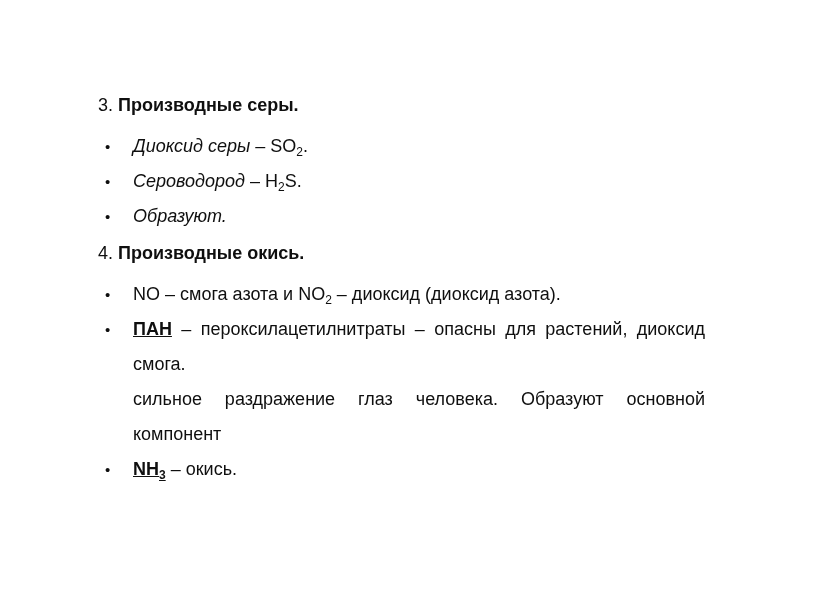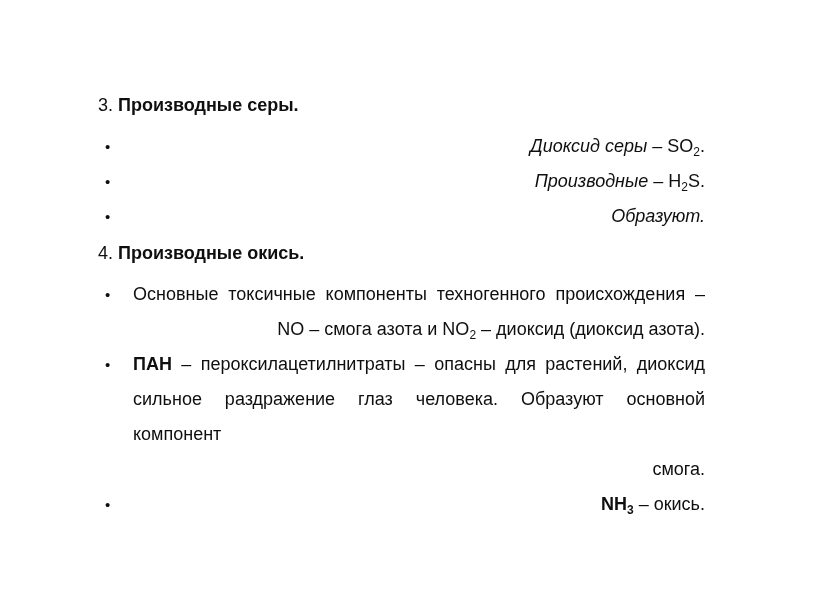--- a/index.html
+++ b/index.html
@@ -39,28 +39,28 @@
     padding-left: 35px;
   }
   .bullet {
     position: absolute;
     left: 7px;
     top: 0;
     font-size: 15px;
     line-height: 35px;
   }
   .line {
-    text-align: right;
+    text-align: left;
   }
   .line.stretch {
     text-align: justify;
     text-align-last: justify;
   }
   .i { font-style: italic; }
-  .b { font-weight: bold; }
+  .b { font-weight: bold; text-decoration: underline; }
   .sub {
     font-size: 12px;
     line-height: 0;
     position: relative;
     top: 4px;
   }
 </style>
 </head>
 <body>
 
@@ -69,41 +69,40 @@
 
     <div class="heading"><span class="num">3.</span><span class="ttl"> Производные серы.</span></div>
 
     <div class="li">
       <span class="bullet">•</span>
       <div class="line"><span class="i">Диоксид серы</span><span> – SO</span><span class="sub">2</span><span>.</span></div>
     </div>
 
     <div class="li">
       <span class="bullet">•</span>
-      <div class="line"><span class="i">Производные</span><span> – H</span><span class="sub">2</span><span>S.</span></div>
+      <div class="line"><span class="i">Сероводород</span><span> – H</span><span class="sub">2</span><span>S.</span></div>
     </div>
 
     <div class="li">
       <span class="bullet">•</span>
       <div class="line"><span class="i">Образуют.</span></div>
     </div>
 
     <div class="heading"><span class="num">4.</span><span class="ttl"> Производные окись.</span></div>
 
     <div class="li">
       <span class="bullet">•</span>
-      <div class="line stretch"><span>Основные токсичные компоненты техногенного происхождения –</span></div>
       <div class="line"><span>NO – смога азота и NO</span><span class="sub">2</span><span> – диоксид (диоксид азота).</span></div>
     </div>
 
     <div class="li">
       <span class="bullet">•</span>
       <div class="line stretch"><span class="b">ПАН</span><span> – пероксилацетилнитраты – опасны для растений, диоксид</span></div>
+      <div class="line"><span>смога.</span></div>
       <div class="line stretch"><span>сильное раздражение глаз человека. Образуют основной компонент</span></div>
-      <div class="line"><span>смога.</span></div>
     </div>
 
     <div class="li">
       <span class="bullet">•</span>
       <div class="line"><span class="b">NH</span><span class="b sub">3</span><span> – окись.</span></div>
     </div>
 
   </div>
 </div>
 

